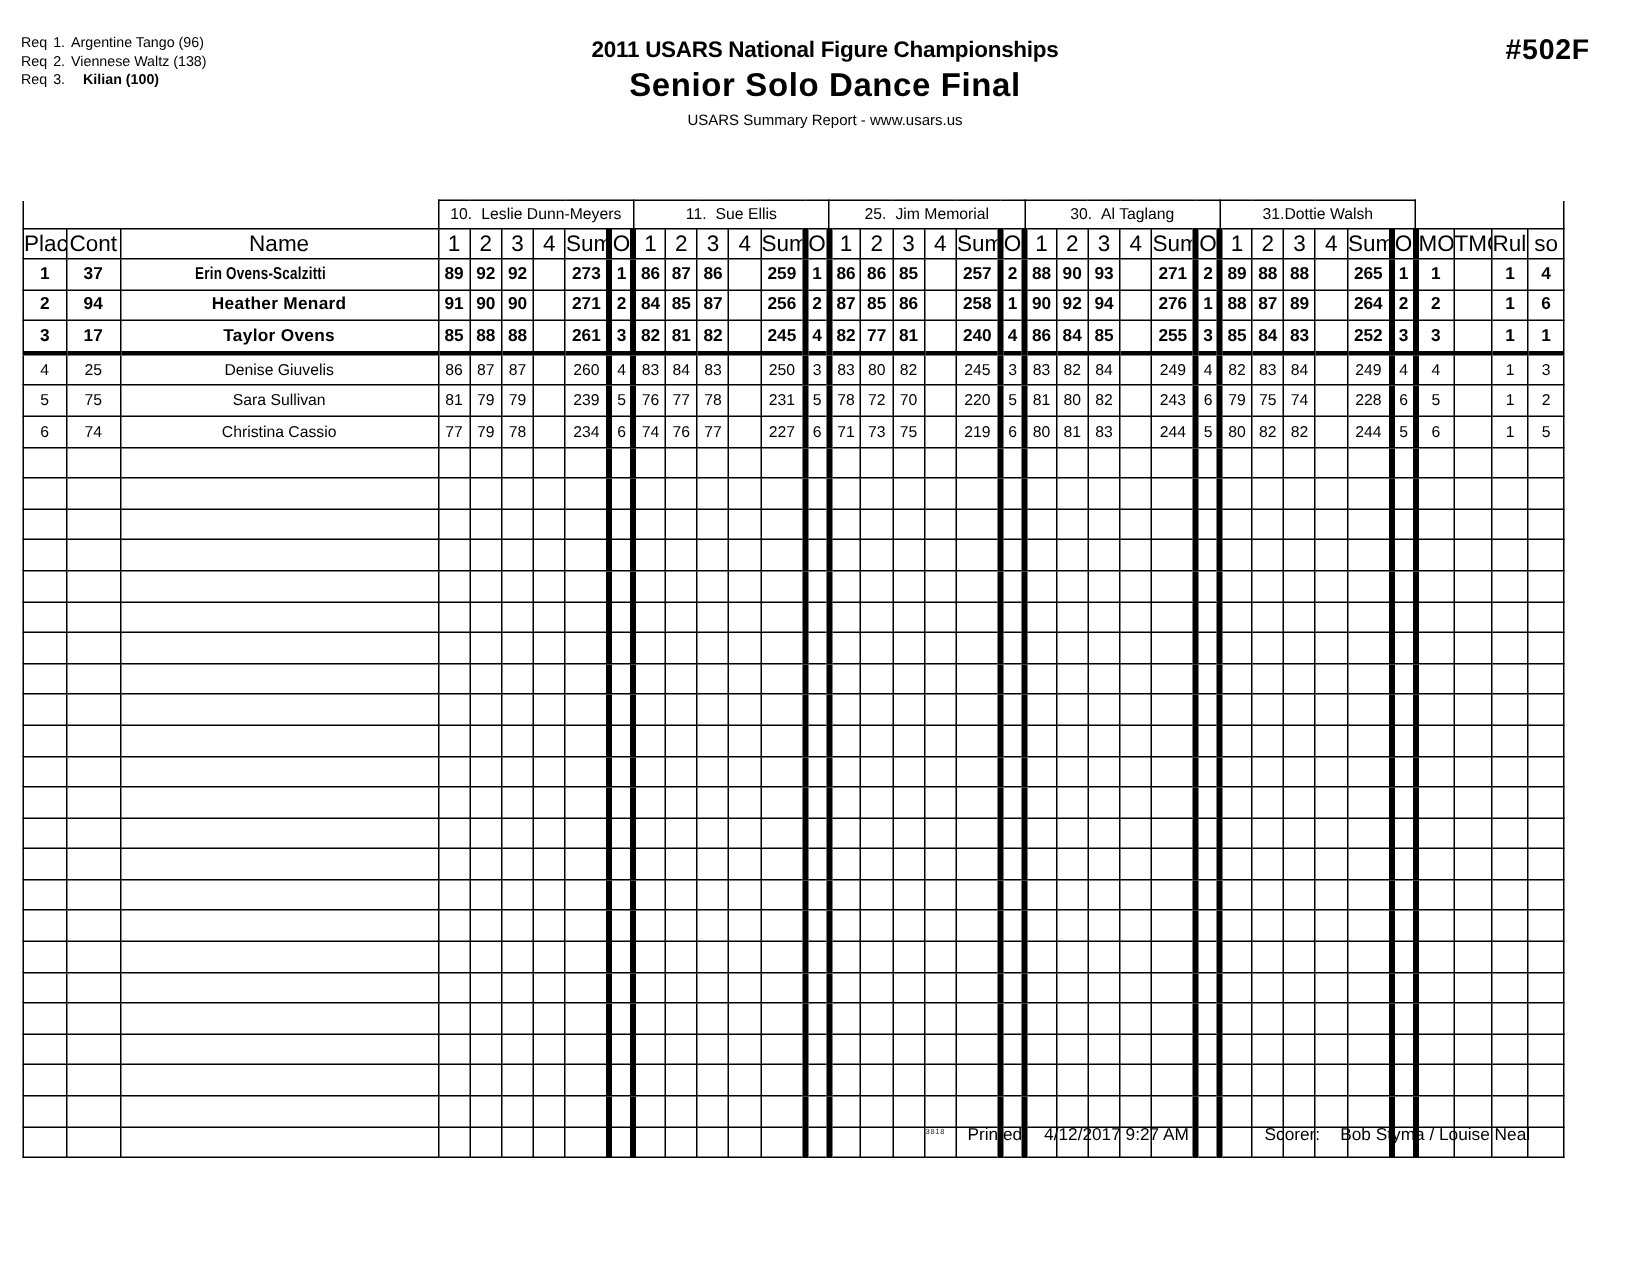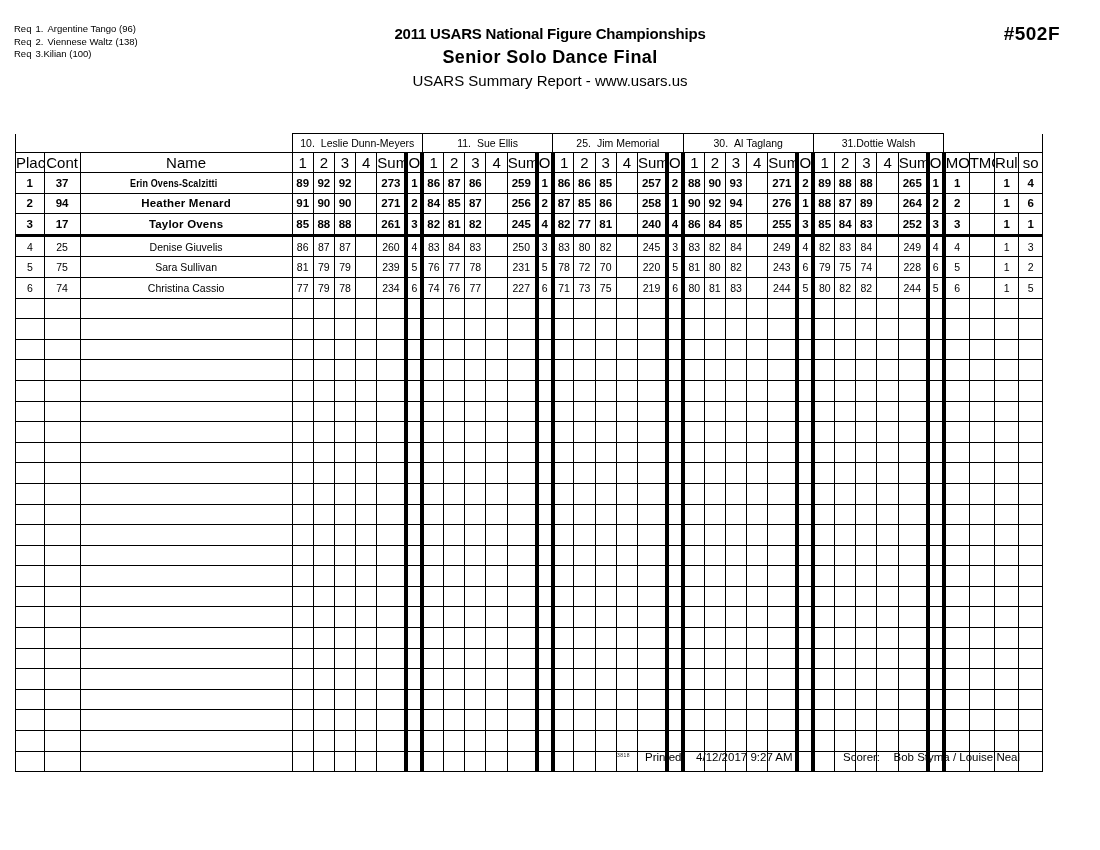--- a/index.html
+++ b/index.html
@@ -21,22 +21,22 @@
   }
   .req-line{display:block;}
 
   
   #title-block{
     position:absolute;left:160px;top:22px;width:780px;
     text-align:center;
   }
   #event-title{font-size:15px;font-weight:bold;line-height:23px;letter-spacing:-0.2px;}
   #venue-line{font-size:13.5px;font-weight:normal;line-height:19px;letter-spacing:-0.1px;}
-  #category-title{font-size:18px;font-weight:bold;line-height:24px;letter-spacing:0.4px;}
-  #report-line{font-size:15px;font-weight:normal;line-height:23px;}
+  #category-title{font-size:22px;font-weight:bold;line-height:24px;letter-spacing:0.4px;}
+  #report-line{font-size:10px;font-weight:normal;line-height:23px;}
 
   #event-number{
     position:absolute;right:40px;top:23px;
     font-size:19px;font-weight:bold;letter-spacing:0.5px;
   }
 
   
   #sheet{
     position:absolute;left:15px;top:133px;
     width:1028px;
@@ -94,21 +94,21 @@
   }
   #printed{position:absolute;left:645px;top:0px;white-space:nowrap;}
   #scorer{position:absolute;left:843px;top:0px;white-space:nowrap;}
 </style>
 </head>
 <body>
 
 <div id="reqs">
     <span class="req-line"><span>Req</span><span style="margin-left: 4px;">1.</span><span style="margin-left: 4px;">Argentine Tango (96)</span></span>
     <span class="req-line"><span>Req</span><span style="margin-left: 4px;">2.</span><span style="margin-left: 4px;">Viennese Waltz (138)</span></span>
-    <span class="req-line"><span>Req</span><span style="margin-left: 4px;">3.</span><span style="margin-left: 0;">Kilian (100)</span></span>
+    <span class="req-line"><span>Req</span><span style="margin-left: 4px;">3.</span><span style="margin-left: 12px; font-weight: bold;">Kilian (100)</span></span>
   </div>
 
 <div id="title-block">
   <div id="event-title">2011 USARS National Figure Championships</div>
   <div id="category-title">Senior Solo Dance Final</div>
   <div id="report-line">USARS Summary Report - www.usars.us</div>
 </div>
 <div id="event-number">#502F</div>
 
 <div id="sheet">

